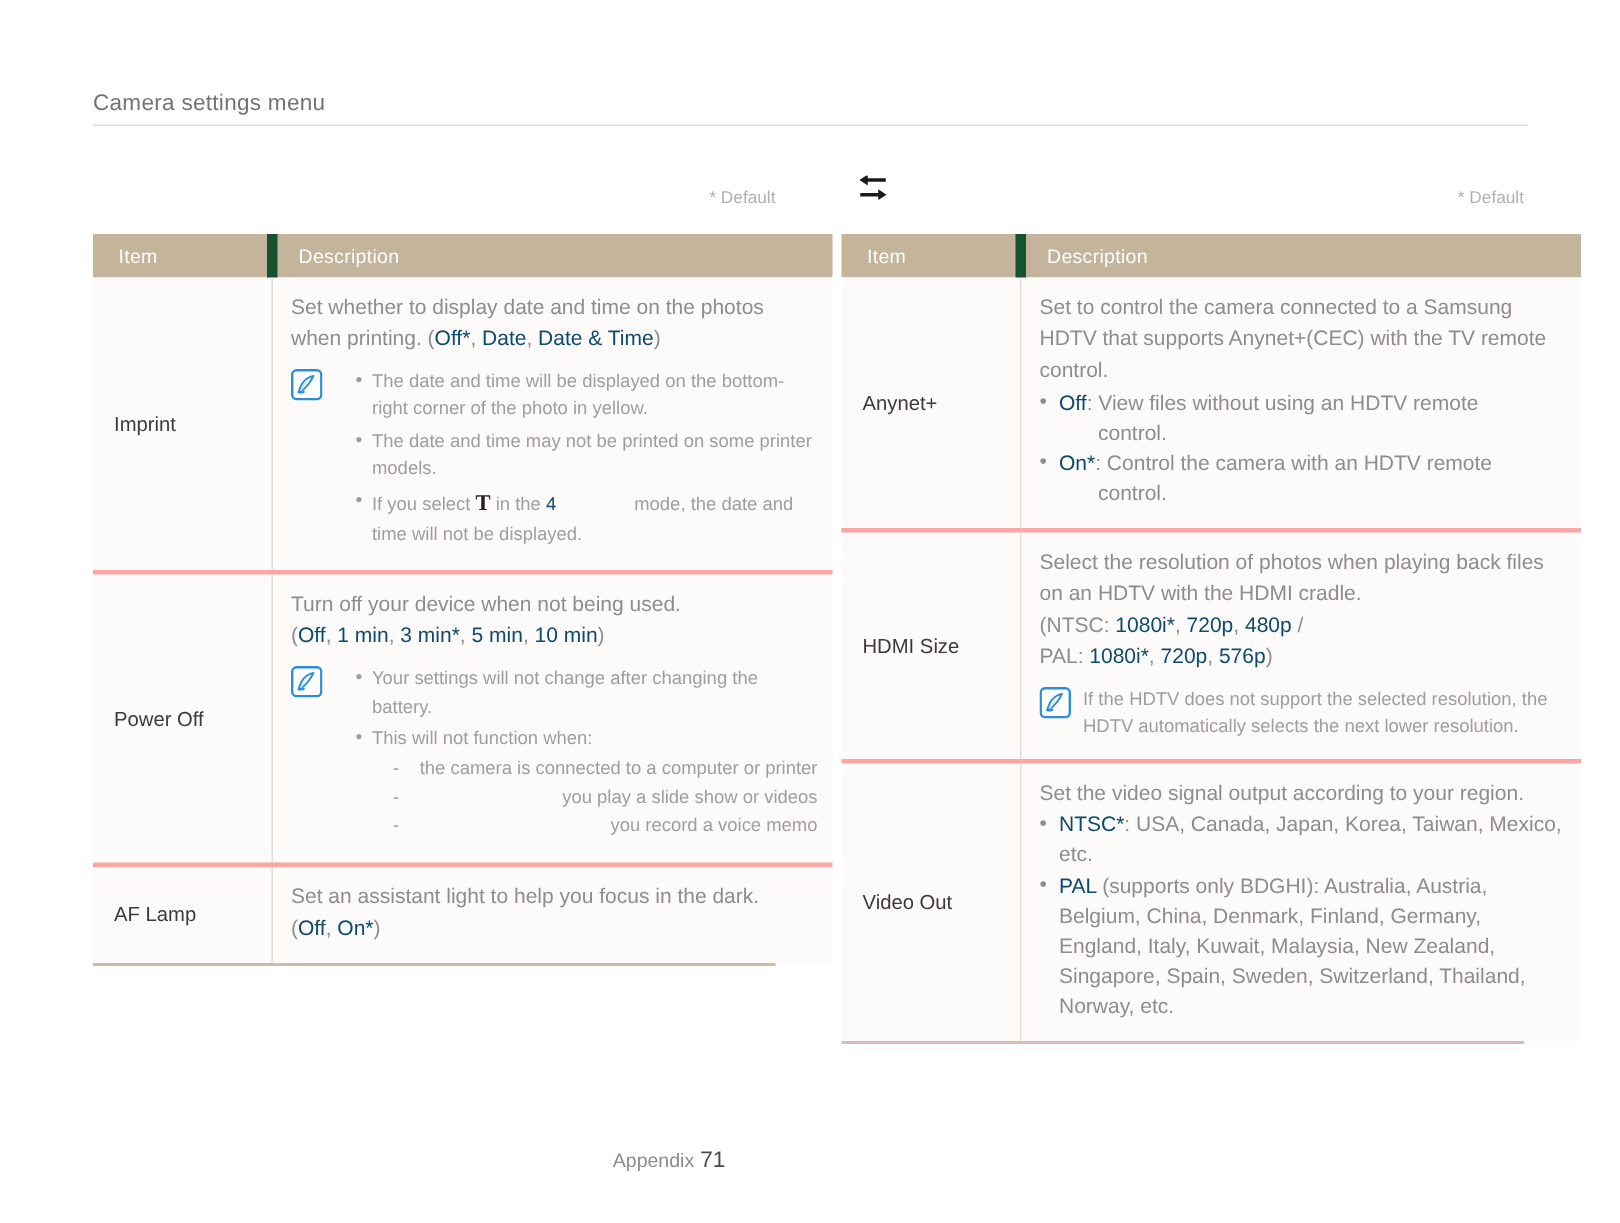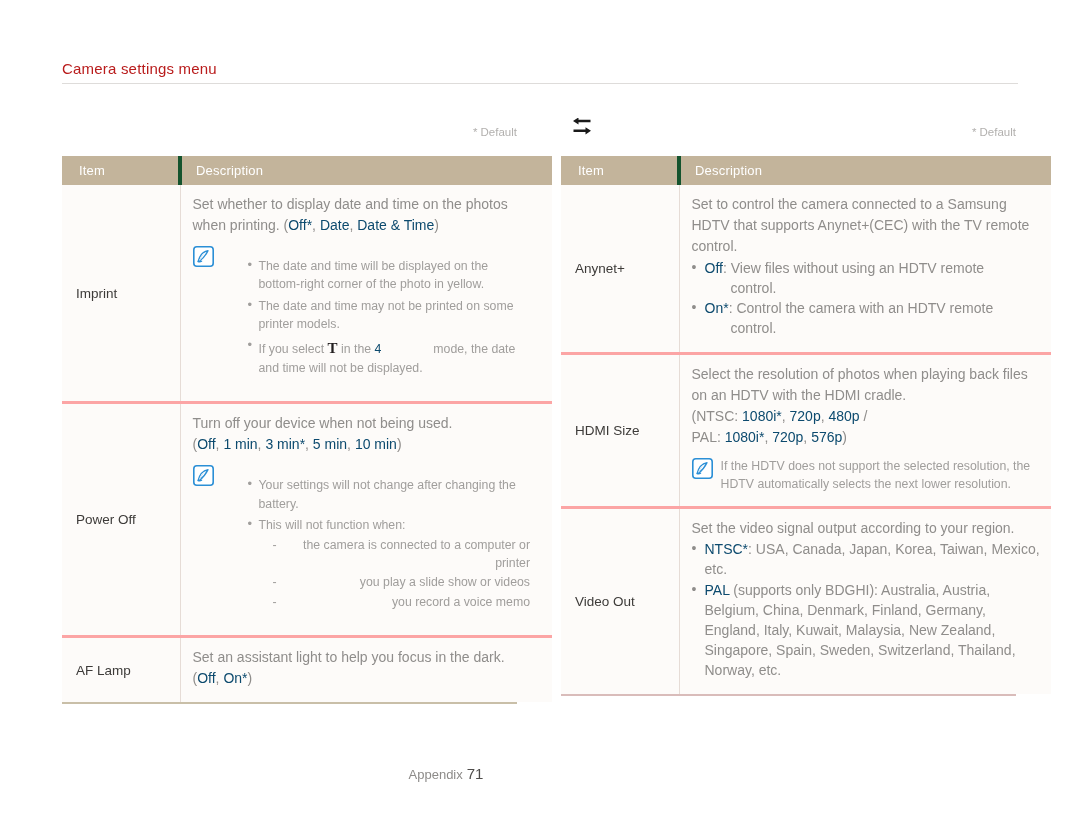--- a/index.html
+++ b/index.html
@@ -18,21 +18,21 @@
 
   
   .page-header {
     position: absolute;
     left: 62px;
     top: 60px;
     width: 956px;
   }
   .page-header .ph-title {
     font-size: 15px;
-    color: #b91c1c;
+    color: #737373;
     letter-spacing: .2px;
     padding-bottom: 6px;
     font-weight: 400;
   }
   .page-header .ph-rule {
     height: 1px;
     background: #dedcda;
     width: 956px;
   }
 
@@ -82,21 +82,21 @@
   table.spec th {
     background: #c3b49b;
     color: #ffffff;
     font-weight: 400;
     font-size: 13px;
     text-align: left;
     padding: 7px 0 7px 14px;
     letter-spacing: .2px;
   }
   table.spec th.c-item { width: 99px; padding-left: 17px; }
-  table.spec th.c-desc { width: 356px; border-left: 4px solid #14532d; }
+  table.spec th.c-desc { width: 356px; border-left: 7px solid #14532d; }
 
   table.spec td {
     background: #fdfbf9;
     vertical-align: middle;
     border-bottom: 3px solid #fca5a5;
     padding: 0;
   }
   table.spec tr:last-child td { border-bottom: none; }
   table.spec td.c-item {
     color: #3d3b39;
@@ -154,21 +154,21 @@
     margin-top: 1px;
   }
   .note .note-body {
     font-size: 12.3px;
     line-height: 1.5;
     color: #a09e9c;
     flex: 1 1 auto;
   }
   .note ul.ndots {
     list-style: none;
-    margin: 12px;
+    margin: 0;
     padding: 0 0 0 14px;
   }
   .note ul.ndots > li {
     position: relative;
     padding-left: 11px;
     margin-bottom: 3px;
   }
   .note ul.ndots > li:before {
     content: "\2022";
     position: absolute;

